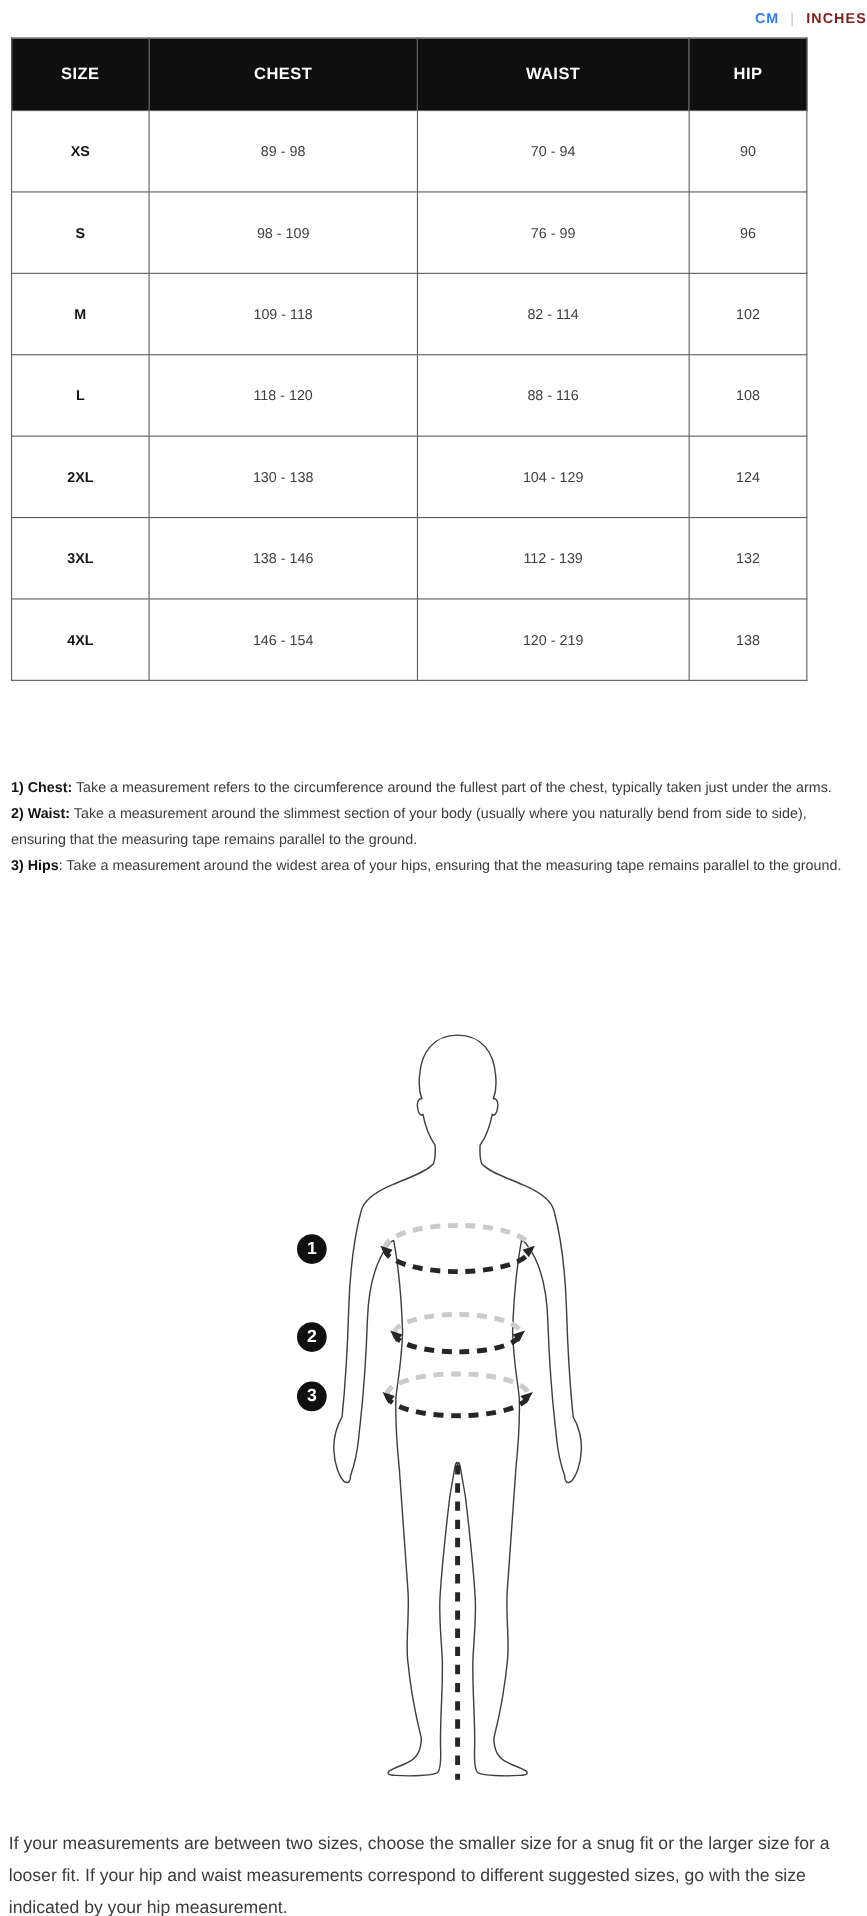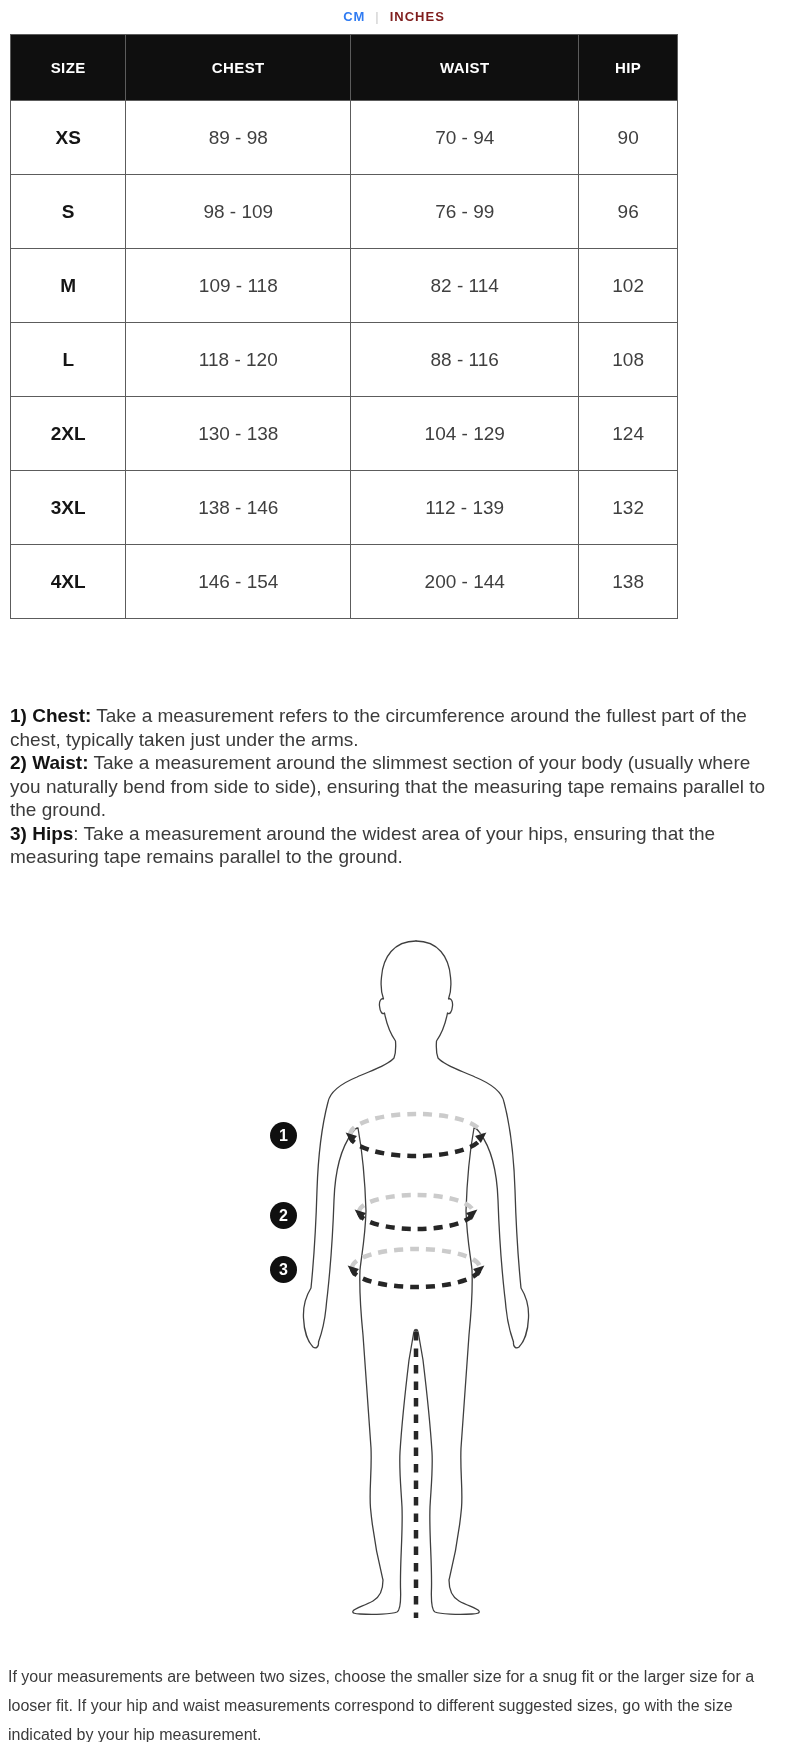--- a/index.html
+++ b/index.html
@@ -5,51 +5,51 @@
   * { margin:0; padding:0; box-sizing:border-box; }
   html,body { background:#fff; }
   #page {
     position:relative; width:788px; height:1742px; overflow:hidden;
     font-family:"Liberation Sans","DejaVu Sans",sans-serif; background:#fff;
   }
 
   
   .unit-toggle {
     position:absolute; top:9px; left:0; width:100%;
-    display:flex; justify-content:center; align-items:center; gap:10px;
+    display:flex; justify-content:flex-end; align-items:center; gap:10px;
     font-size:13px; font-weight:bold; letter-spacing:1px;
   }
   .unit-option { cursor:pointer; }
   .unit-option.active { color:#2f7bf2; }
   .unit-option.inactive { color:#7f1d1d; }
   .unit-divider { color:#c9c9c9; font-weight:normal; }
 
   
   table.size-table {
-    position:absolute; top:34px; left:10px; width:668px;
+    position:absolute; top:34px; left:10px; width:724px;
     border-collapse:collapse; table-layout:fixed;padding-left:24px;
   }
   .size-table th, .size-table td {
     border:1px solid #5c5c5c; text-align:center; vertical-align:middle;
   }
   .size-table thead th {
     background:#0f0f0f; color:#ffffff; height:66px;
     font-size:15px; font-weight:bold; letter-spacing:.4px;
   }
-  .size-table tbody td { height:74px; font-size:19px; color:#3f3f3f; background:#fff; }
+  .size-table tbody td { height:74px; font-size:13px; color:#3f3f3f; background:#fff; }
   .size-table tbody td.size-cell { font-weight:bold; color:#151515; }
   .col-size  { width:17.3%; }
   .col-chest { width:33.7%; }
   .col-waist { width:34.2%; }
   .col-hip   { width:14.8%; }
 
   
   .notes {
     position:absolute; top:704px; left:10px; width:772px;
-    font-size:19px; line-height:23.5px; color:#3b3b3b;
+    font-size:13px; line-height:23.5px; color:#3b3b3b;
   }
   .notes .note-label { font-weight:bold; color:#131313; }
 
   
   .figure-wrap { position:absolute; top:0; left:0; width:788px; height:1742px; pointer-events:none; }
   .marker {
     position:absolute; width:27px; height:27px; border-radius:50%;
     background:#101010; color:#fff; font-size:16px; font-weight:bold;
     display:flex; align-items:center; justify-content:center; line-height:1;
   }
@@ -129,21 +129,21 @@
     <tr>
       <td class="size-cell">3XL</td>
       <td>138 - 146</td>
       <td>112 - 139</td>
       <td>132</td>
     </tr>
 
     <tr>
       <td class="size-cell">4XL</td>
       <td>146 - 154</td>
-      <td>200 - 144</td>
+      <td>120 - 219</td>
       <td>138</td>
     </tr>
   </tbody>
   </table>
 
   <div class="notes">
     <p><span class="note-label">1) Chest:</span><span> Take a measurement refers to the circumference around the fullest part of the chest, typically taken just under the arms.</span></p>
     <p><span class="note-label">2) Waist:</span><span> Take a measurement around the slimmest section of your body (usually where you naturally bend from side to side), ensuring that the measuring tape remains parallel to the ground.</span></p>
     <p><span class="note-label">3) Hips</span><span>: Take a measurement around the widest area of your hips, ensuring that the measuring tape remains parallel to the ground.</span></p>
   </div>

